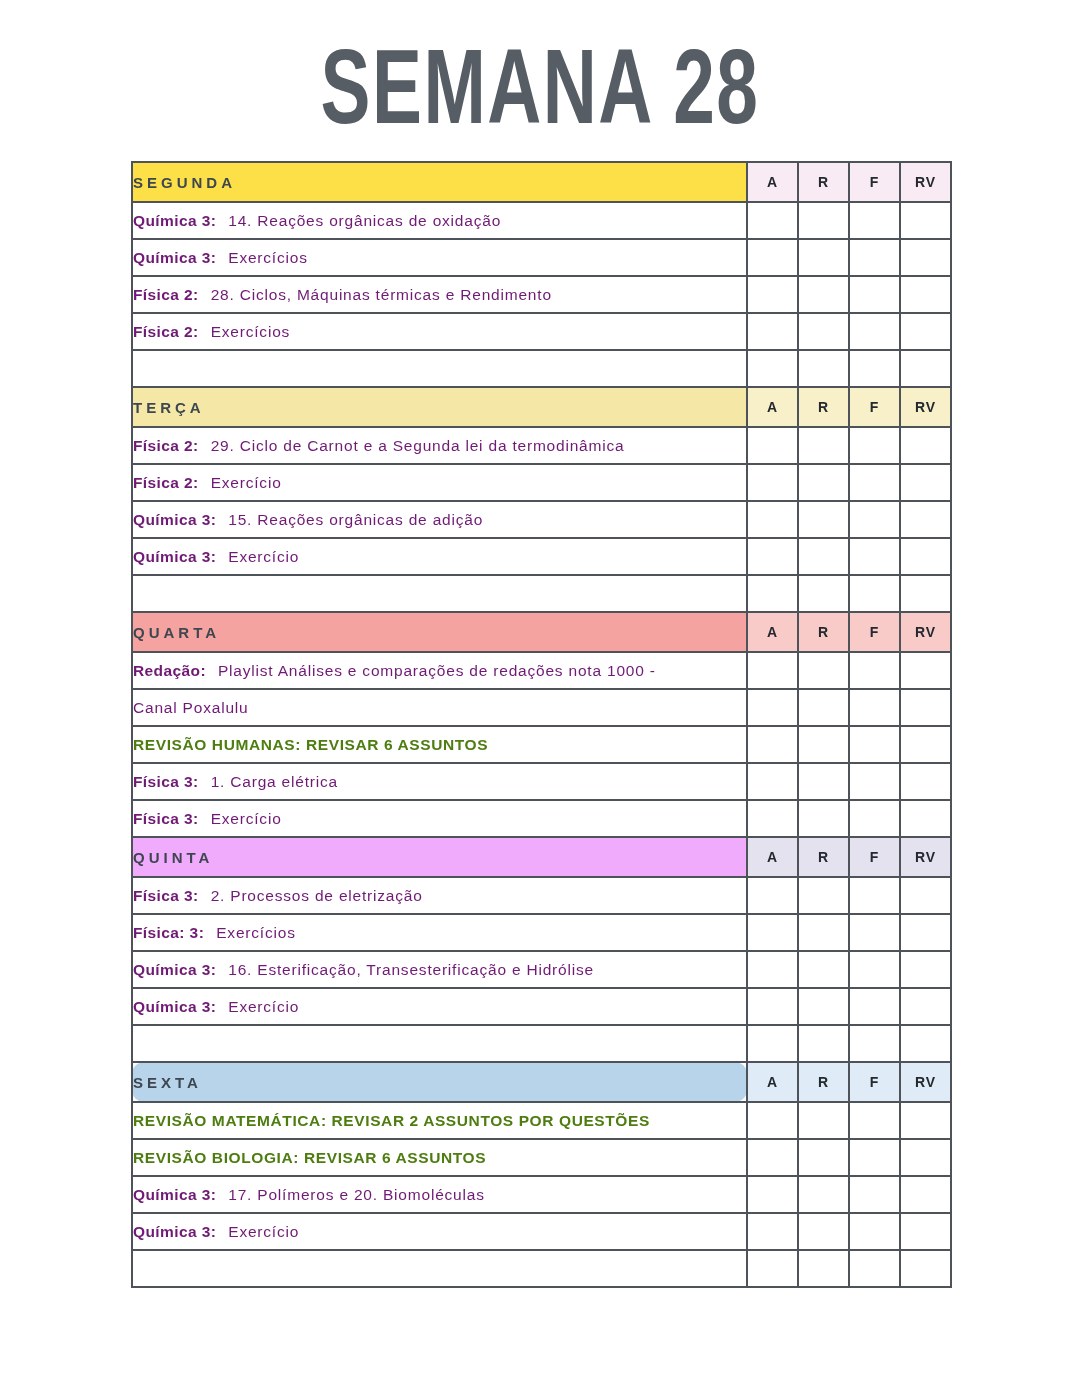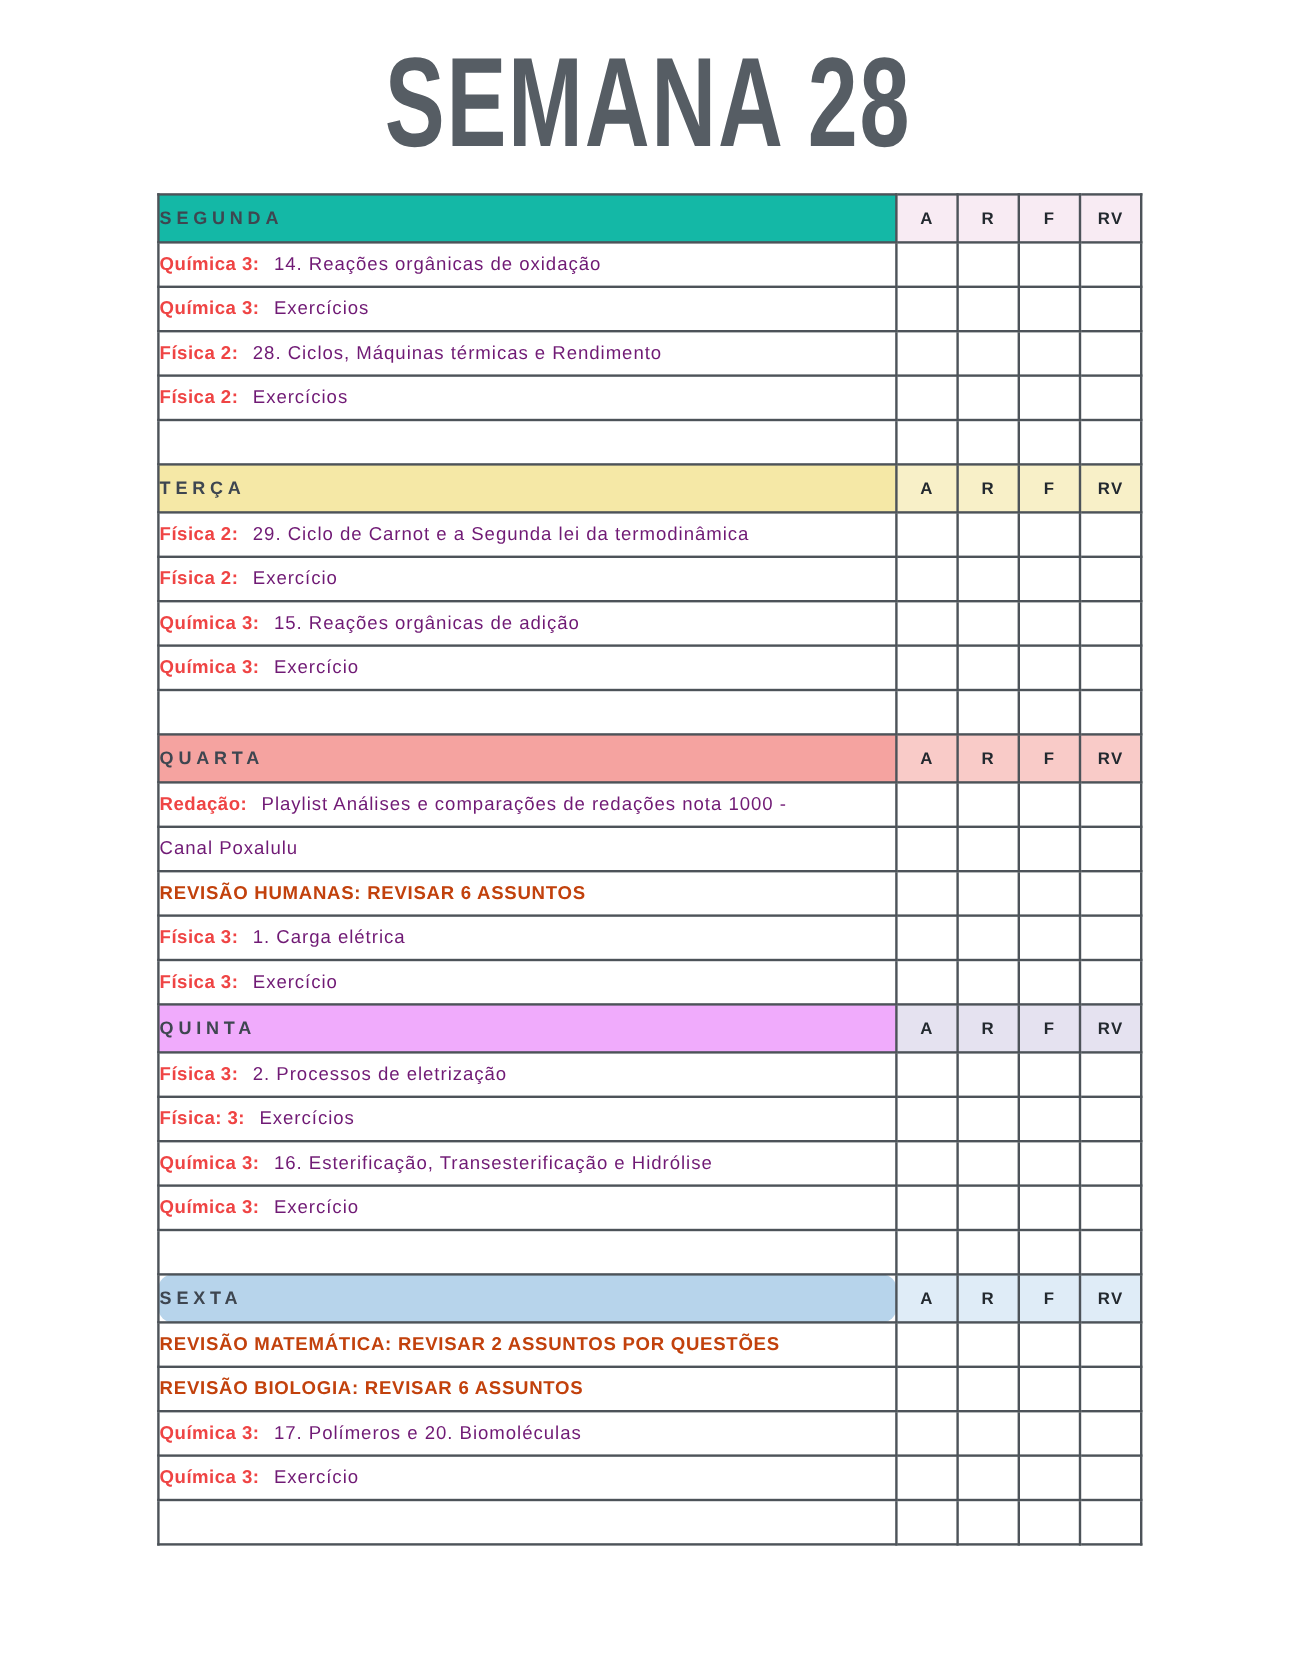--- a/index.html
+++ b/index.html
@@ -56,32 +56,32 @@
   td.task{
     height:37px;
     vertical-align:middle;
     padding-left:15px;
     white-space:nowrap;
     overflow:hidden;
   }
   td.task .lbl{
     font-size:15.5px;
     font-weight:bold;
-    color:#ef4444;
+    color:#701a75;
     letter-spacing:0.4px;
     margin-right:12px;
   }
   td.task .txt{
     font-size:15.5px;
     color:#701a75;
     letter-spacing:0.8px;
   }
   td.task.bold .txt{
     font-weight:bold;
-    color:#c2410c;
+    color:#4d7c0f;
     letter-spacing:0.6px;
   }
   td.task.plain .txt{
     font-weight:normal;
   }
   td.check{height:37px;}
 </style>
 </head>
 <body>
 
@@ -90,21 +90,21 @@
   <table class="planner">
     <colgroup>
       <col style="width:615px">
       <col style="width:51px">
         <col style="width:51px">
         <col style="width:51px">
         <col style="width:51px">
     </colgroup>
     <tbody>
         <tr>
-          <td class="day-name" style="background: #14b8a6;">SEGUNDA</td>
+          <td class="day-name" style="background: #fde047;">SEGUNDA</td>
           <td class="check-head" style="background: rgb(248, 235, 243);">A</td>
           <td class="check-head" style="background: rgb(248, 235, 243);">R</td>
           <td class="check-head" style="background: rgb(248, 235, 243);">F</td>
           <td class="check-head" style="background: rgb(248, 235, 243);">RV</td>
         </tr>
         <tr>
           <td class="task task"><span class="lbl">Química 3:</span><span class="txt">14. Reações orgânicas de oxidação</span></td>
           <td class="check"></td>
           <td class="check"></td>
           <td class="check"></td>

